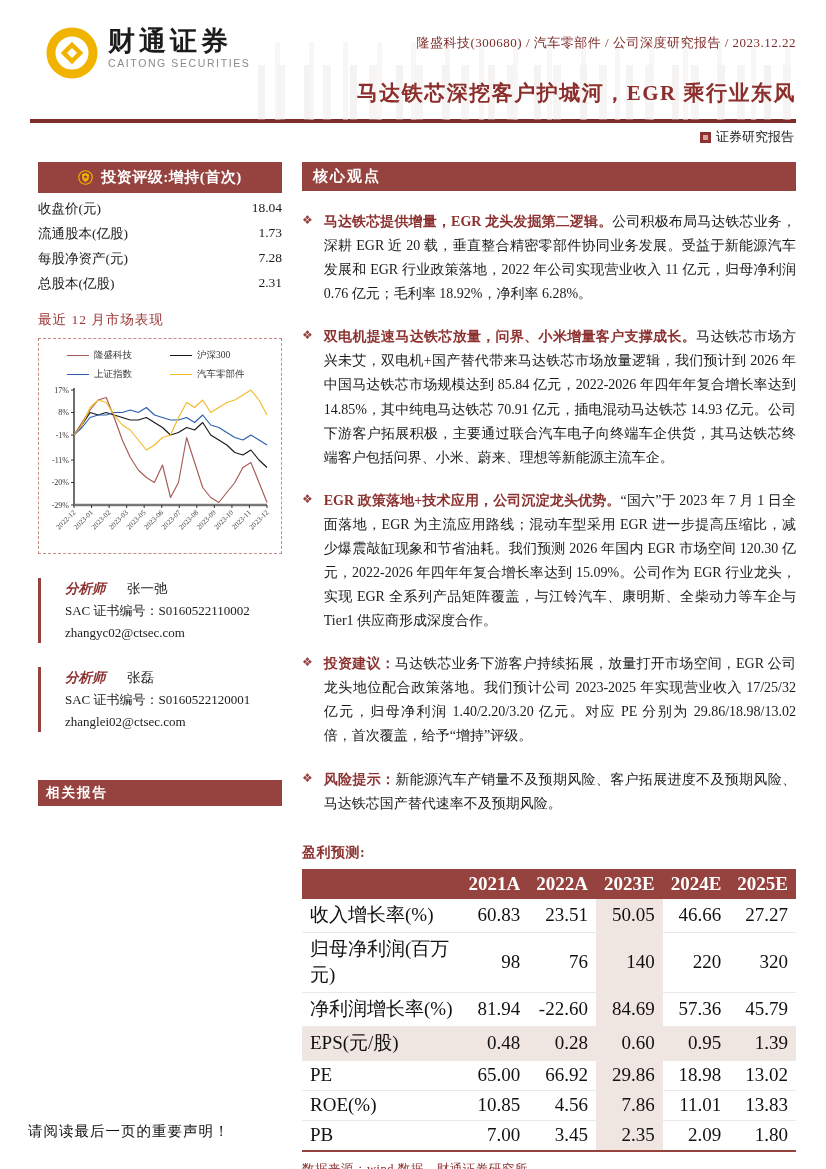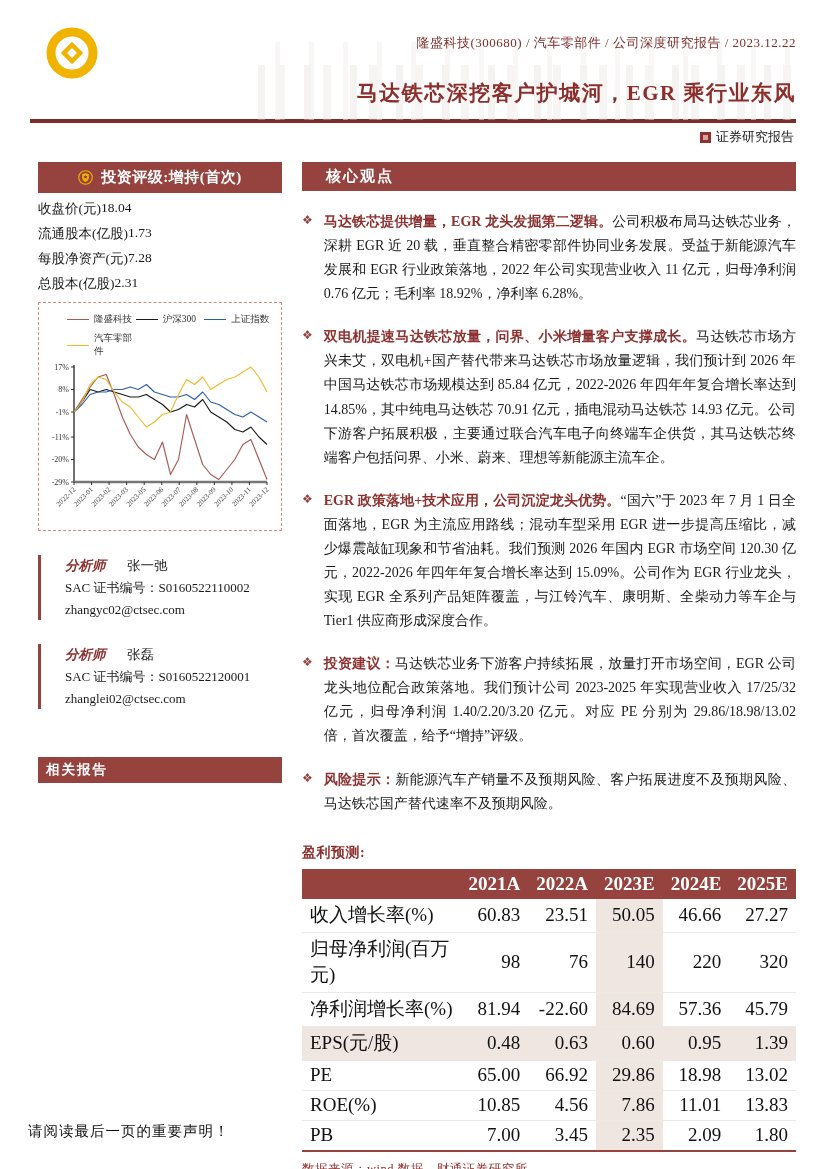--- a/index.html
+++ b/index.html
@@ -33,35 +33,35 @@
   
   .columns{display:flex;gap:20px;margin:16px 30px 0 38px;position:relative;z-index:1;}
   .col-left{width:244px;flex:none;}
   .col-right{flex:1;min-width:0;}
 
   
   .rating-banner{background:var(--accent);color:#fff;font-weight:bold;font-size:15px;padding:6px 25px;
     display:flex;align-items:center;justify-content:center;gap:8px;letter-spacing:.5px;}
   .basic-head{display:flex;justify-content:space-between;font-weight:bold;font-size:14.5px;color:#111;
     border-bottom:2px solid #3c3c3c;padding-bottom:5px;margin-top:16px;}
-  .basic-row{display:flex;font-size:13.5px;color:#1a1a1a;padding-top:7px;}
+  .basic-row{display:flex;justify-content:space-between;font-size:13.5px;color:#1a1a1a;padding-top:7px;}
   .market-title{color:#9A3734;font-size:13.5px;margin-top:18px;letter-spacing:1px;}
   .chart-box{border:1px dashed #C98B87;margin-top:9px;padding:10px 2px 2px 2px;}
-  .chart-legend{display:grid;grid-template-columns:1fr 1fr 1fr;gap:6px 0;padding:0 6px 4px 26px;font-size:9.5px;color:#333;}
+  .chart-legend{display:grid;grid-template-columns:1fr 1fr;gap:6px 0;padding:0 6px 4px 26px;font-size:9.5px;color:#333;}
   .legend-item{display:flex;align-items:center;gap:5px;}
   .legend-swatch{width:22px;height:0;border-top:1.8px solid #000;flex:none;}
   .analyst{border-left:3px solid var(--accent);padding-left:24px;margin-top:24px;font-size:13px;line-height:1.65;color:#1a1a1a;}
   .analyst:first-of-type{margin-top:28px;}
   .analyst-head{font-size:13.5px;}
   .analyst-title{color:var(--dark-red);font-weight:bold;font-style:italic;}
   .analyst-name{margin-left:18px;}
   .related-banner{background:var(--accent);color:#fff;font-weight:bold;font-size:13.5px;padding:4px 8px;margin-top:48px;letter-spacing:2px;}
 
   
-  .section-banner{background:var(--accent);color:#fff;font-weight:bold;font-size:15px;padding:5px 24px;letter-spacing:2px;}
+  .section-banner{background:var(--accent);color:#fff;font-weight:bold;font-size:15px;padding:5px 11px;letter-spacing:2px;}
   .bullet{display:flex;gap:11px;margin-top:19px;}
   .bullet-marker{color:var(--accent);font-family:"DejaVu Sans",sans-serif;font-size:12px;flex:none;padding-top:3px;}
   .bullet-text{font-size:14px;line-height:1.72;color:#1a1a1a;text-align:justify;}
   .bullet-lead{font-weight:bold;color:var(--dark-red);}
   .table-title{color:var(--dark-red);font-weight:bold;font-size:14px;margin-top:28px;letter-spacing:.5px;}
   table.forecast{width:100%;border-collapse:collapse;margin-top:7px;font-size:19px;color:#111;}
   table.forecast th{background:var(--accent);color:#fff;font-weight:bold;text-align:right;padding:4px 8px;}
   table.forecast th:first-child{text-align:left;}
   table.forecast td{text-align:right;padding:3.5px 8px;border-bottom:1px solid #efe9e6;}
   table.forecast td:first-child{text-align:left;}
@@ -82,20 +82,24 @@
       <svg width="54" height="54" viewBox="0 0 54 54">
         <g fill="none" stroke="#F0B400" stroke-width="9">
           <path d="M27 6 A21 21 0 0 1 48 27"></path>
           <path d="M48 27 A21 21 0 0 1 27 48"></path>
           <path d="M27 48 A21 21 0 0 1 6 27"></path>
           <path d="M6 27 A21 21 0 0 1 27 6"></path>
         </g>
         <rect x="19" y="19" width="16" height="16" transform="rotate(45 27 27)" fill="#F0B400"></rect>
         <rect x="23.5" y="23.5" width="7" height="7" transform="rotate(45 27 27)" fill="#fff"></rect>
       </svg>
+      <div class="logo-text">
+        <div class="cn">财通证券</div>
+        <div class="en">CAITONG SECURITIES</div>
+      </div>
     </div>
     <div class="header-right">
       <div class="meta">隆盛科技(300680) / 汽车零部件 / 公司深度研究报告 / 2023.12.22</div>
       <div class="doc-title">马达铁芯深挖客户护城河，EGR 乘行业东风</div>
     </div>
   </div>
   <div class="rule"></div>
   <div class="report-tag">
     <span class="tag-icon">
         <i></i>
@@ -125,20 +129,21 @@
       </div>
       <div class="basic-row">
         <span>每股净资产(元)</span>
         <span>7.28</span>
       </div>
       <div class="basic-row">
         <span>总股本(亿股)</span>
         <span>2.31</span>
       </div>
 
+      <div class="market-title">最近 12 月市场表现</div>
 
       <div class="chart-box">
         <div class="chart-legend" id="chart-legend">
             <span class="legend-item">
        <span class="legend-swatch" style="border-top-color:#A85A55"></span>
        <span>隆盛科技</span>
             </span>
             <span class="legend-item">
        <span class="legend-swatch" style="border-top-color:#1a1a1a"></span>
        <span>沪深300</span>
@@ -275,21 +280,21 @@
               <td>净利润增长率(%)</td>
               <td>81.94</td>
               <td>-22.60</td>
               <td class="hl">84.69</td>
               <td>57.36</td>
               <td>45.79</td>
             </tr>
             <tr>
               <td class="hl">EPS(元/股)</td>
               <td class="hl">0.48</td>
-              <td class="hl">0.63</td>
+              <td class="hl">0.28</td>
               <td class="hl">0.60</td>
               <td class="hl">0.95</td>
               <td class="hl">1.39</td>
             </tr>
             <tr>
               <td>PE</td>
               <td>65.00</td>
               <td>66.92</td>
               <td class="hl">29.86</td>
               <td>18.98</td>

